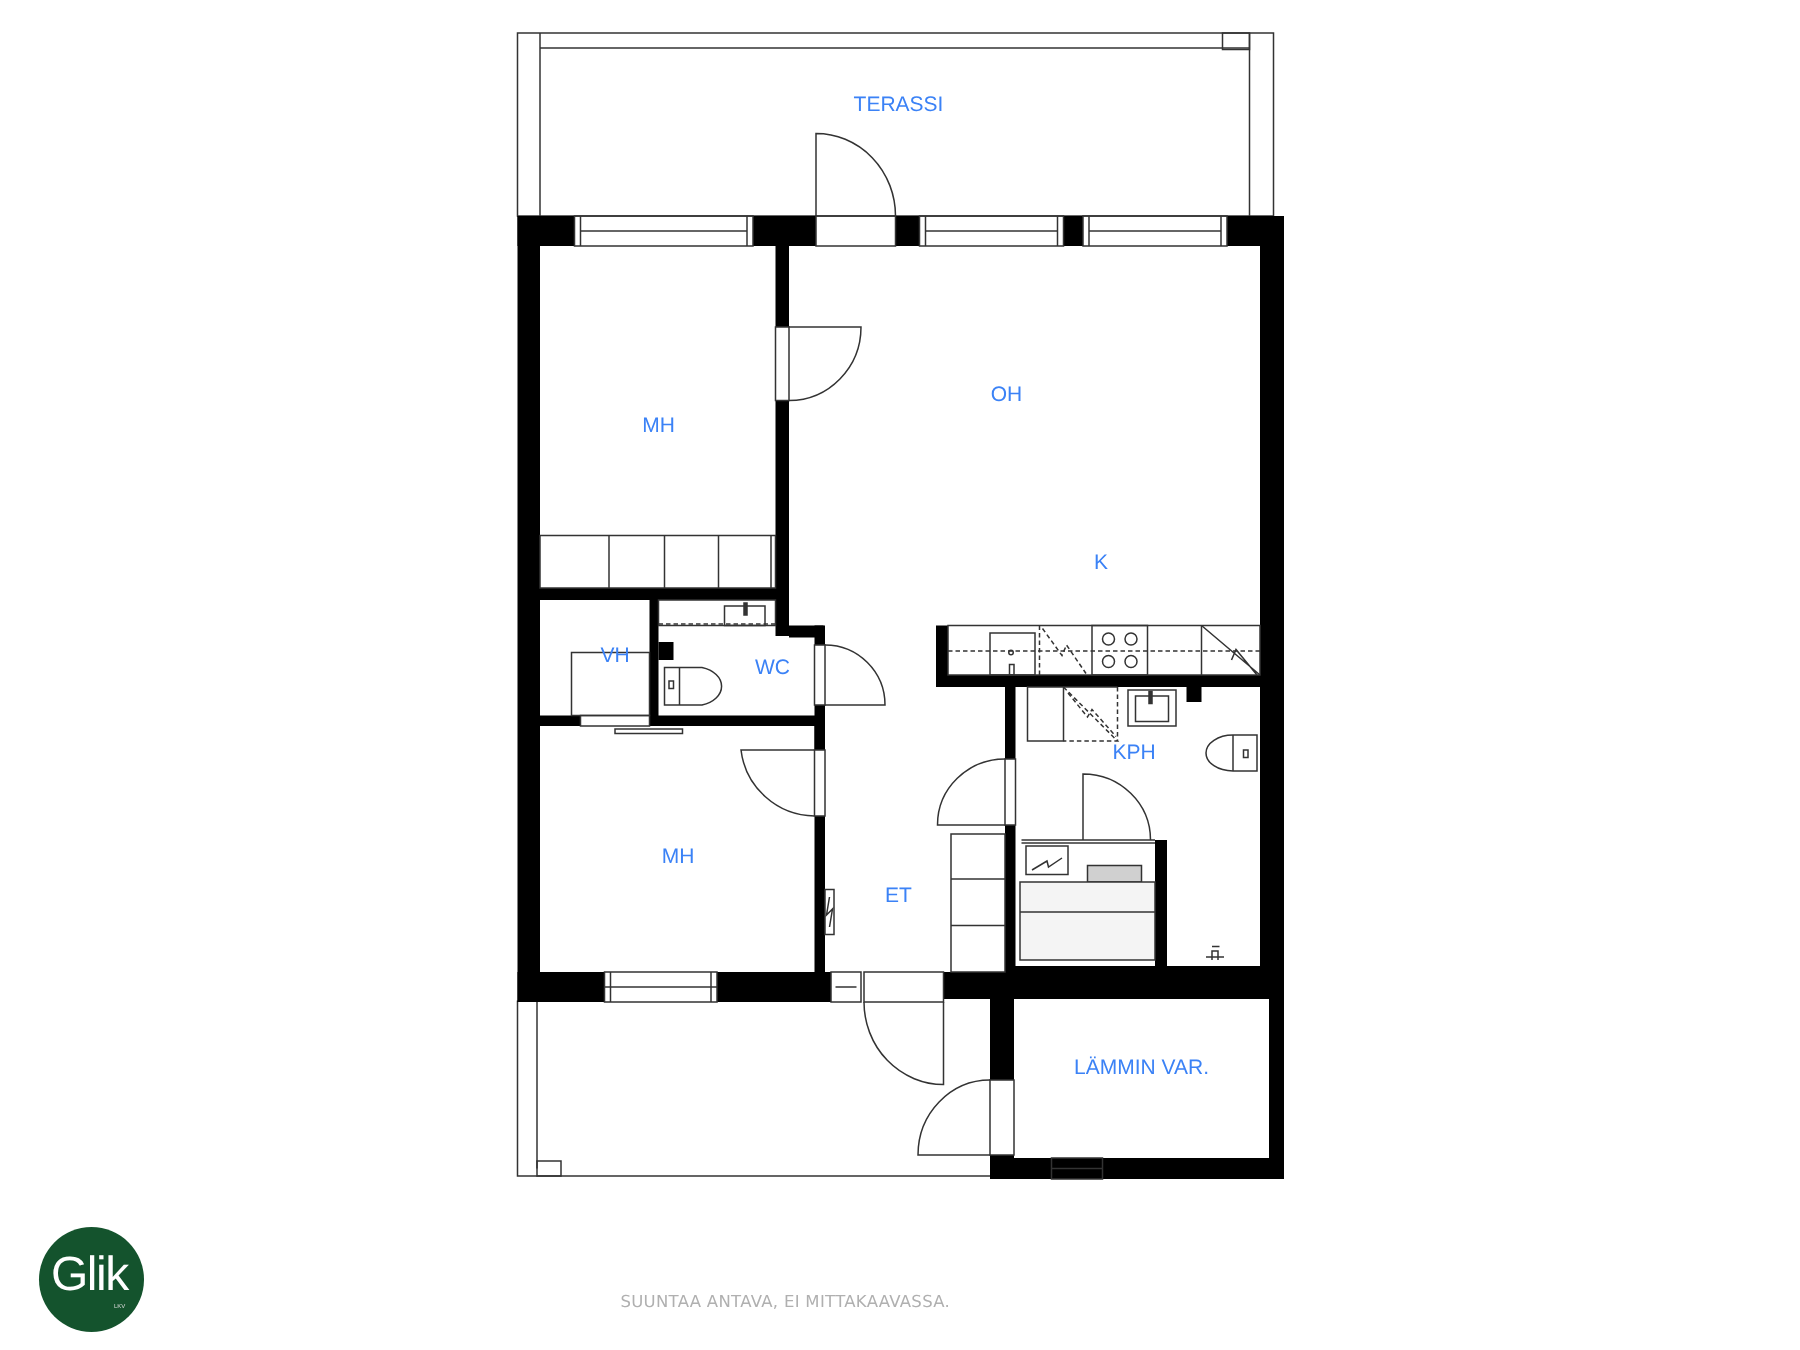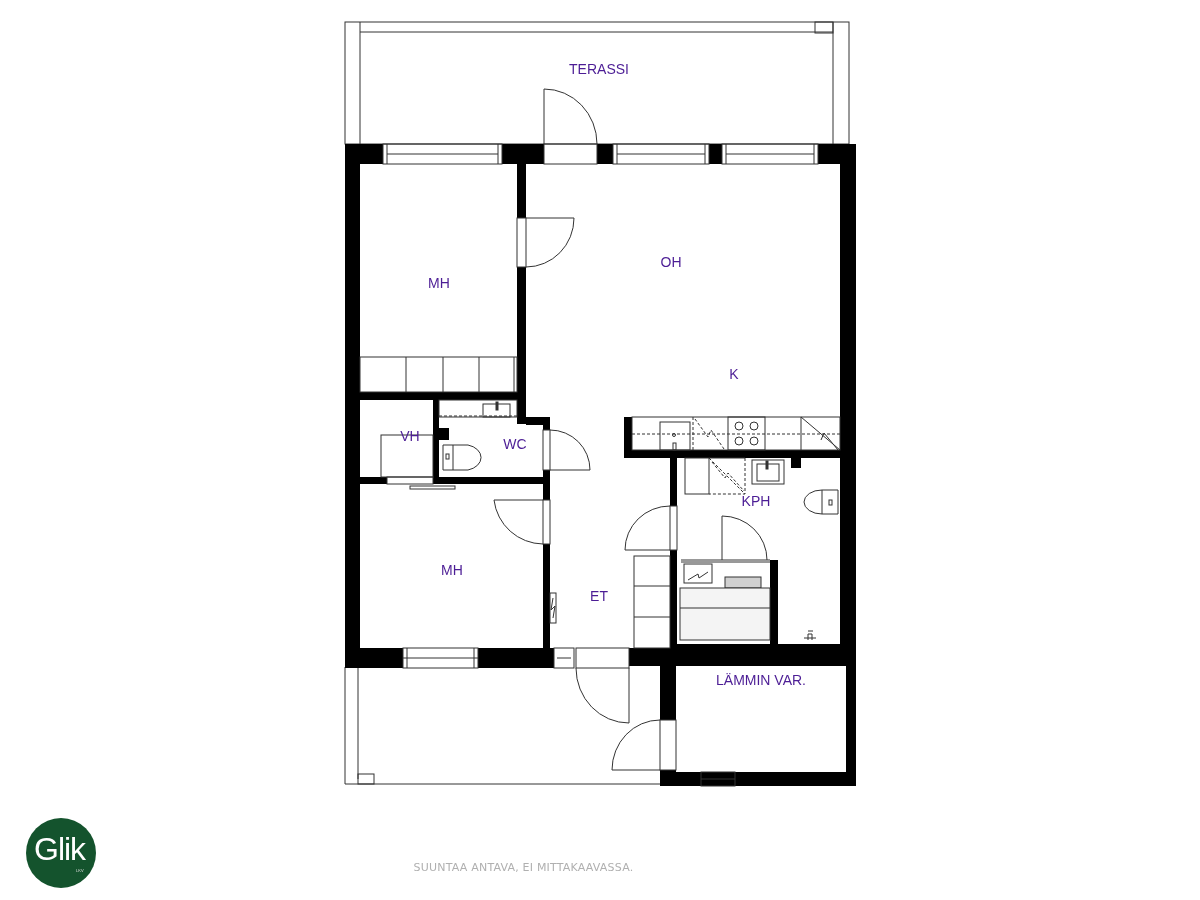--- a/index.html
+++ b/index.html
@@ -1,18 +1,18 @@
 <!DOCTYPE html>
 <html><head>
   <meta charset="utf-8">
   <style>
     html, body { margin: 0; padding: 0; background: #ffffff; }
     body { width: 1200px; height: 900px; position: relative; overflow: hidden; font-family: "Liberation Sans", sans-serif; }
     #plan { position: absolute; left: 0; top: 0; width: 1200px; height: 900px; }
-    .room-label { position: absolute; font-family: "Liberation Sans", sans-serif; font-size: 14px; color: #4c1d95; transform: translate(-50%, -50%); white-space: nowrap; }
+    .room-label { position: absolute; font-family: "Liberation Sans", sans-serif; font-size: 14px; color: #3b82f6; transform: translate(-50%, -50%); white-space: nowrap; }
     .logo { position: absolute; left: 26px; top: 818px; width: 70px; height: 70px; border-radius: 50%; background: #14532d; color: #fff; }
     .logo-text { position: absolute; left: 8px; top: 13px; font-family: "Liberation Sans", sans-serif; font-size: 32px; letter-spacing: -1px; }
     .logo-sub { position: absolute; left: 50px; top: 50px; font-size: 4px; color: #ddd; }
     .disclaimer { position: absolute; left: 0; width: 1047px; top: 861px; text-align: center; font-family: "DejaVu Sans", sans-serif; font-size: 11px; color: #b0b0b0; letter-spacing: 0.2px; }
   </style>
 </head>
 <body>
 
 <svg id="plan" viewBox="0 0 1200 900" xmlns="http://www.w3.org/2000/svg">
   <g fill="none" stroke="#333" stroke-width="1">
@@ -194,20 +194,20 @@
 
 <div class="room-label" style="left:599px;top:69px;">TERASSI</div>
 <div class="room-label" style="left:439px;top:283px;">MH</div>
 <div class="room-label" style="left:671px;top:262px;text-align:right;">OH</div>
 <div class="room-label" style="left:734px;top:374px;">K</div>
 <div class="room-label" style="left:410px;top:436px;">VH</div>
 <div class="room-label" style="left:515px;top:444px;">WC</div>
 <div class="room-label" style="left:756px;top:501px;">KPH</div>
 <div class="room-label" style="left:452px;top:570px;">MH</div>
 <div class="room-label" style="left:599px;top:567px;margin-top:29px;">ET</div>
-<div class="room-label" style="left:761px;top:680px;">LÄMMIN VAR.</div>
+<div class="room-label" style="left:761px;top:711px;">LÄMMIN VAR.</div>
 
 <div class="logo">
   <span class="logo-text">Glik</span>
   <span class="logo-sub">LKV</span>
 </div>
 
 <div class="disclaimer">SUUNTAA ANTAVA, EI MITTAKAAVASSA.</div>
 
 </body></html>

